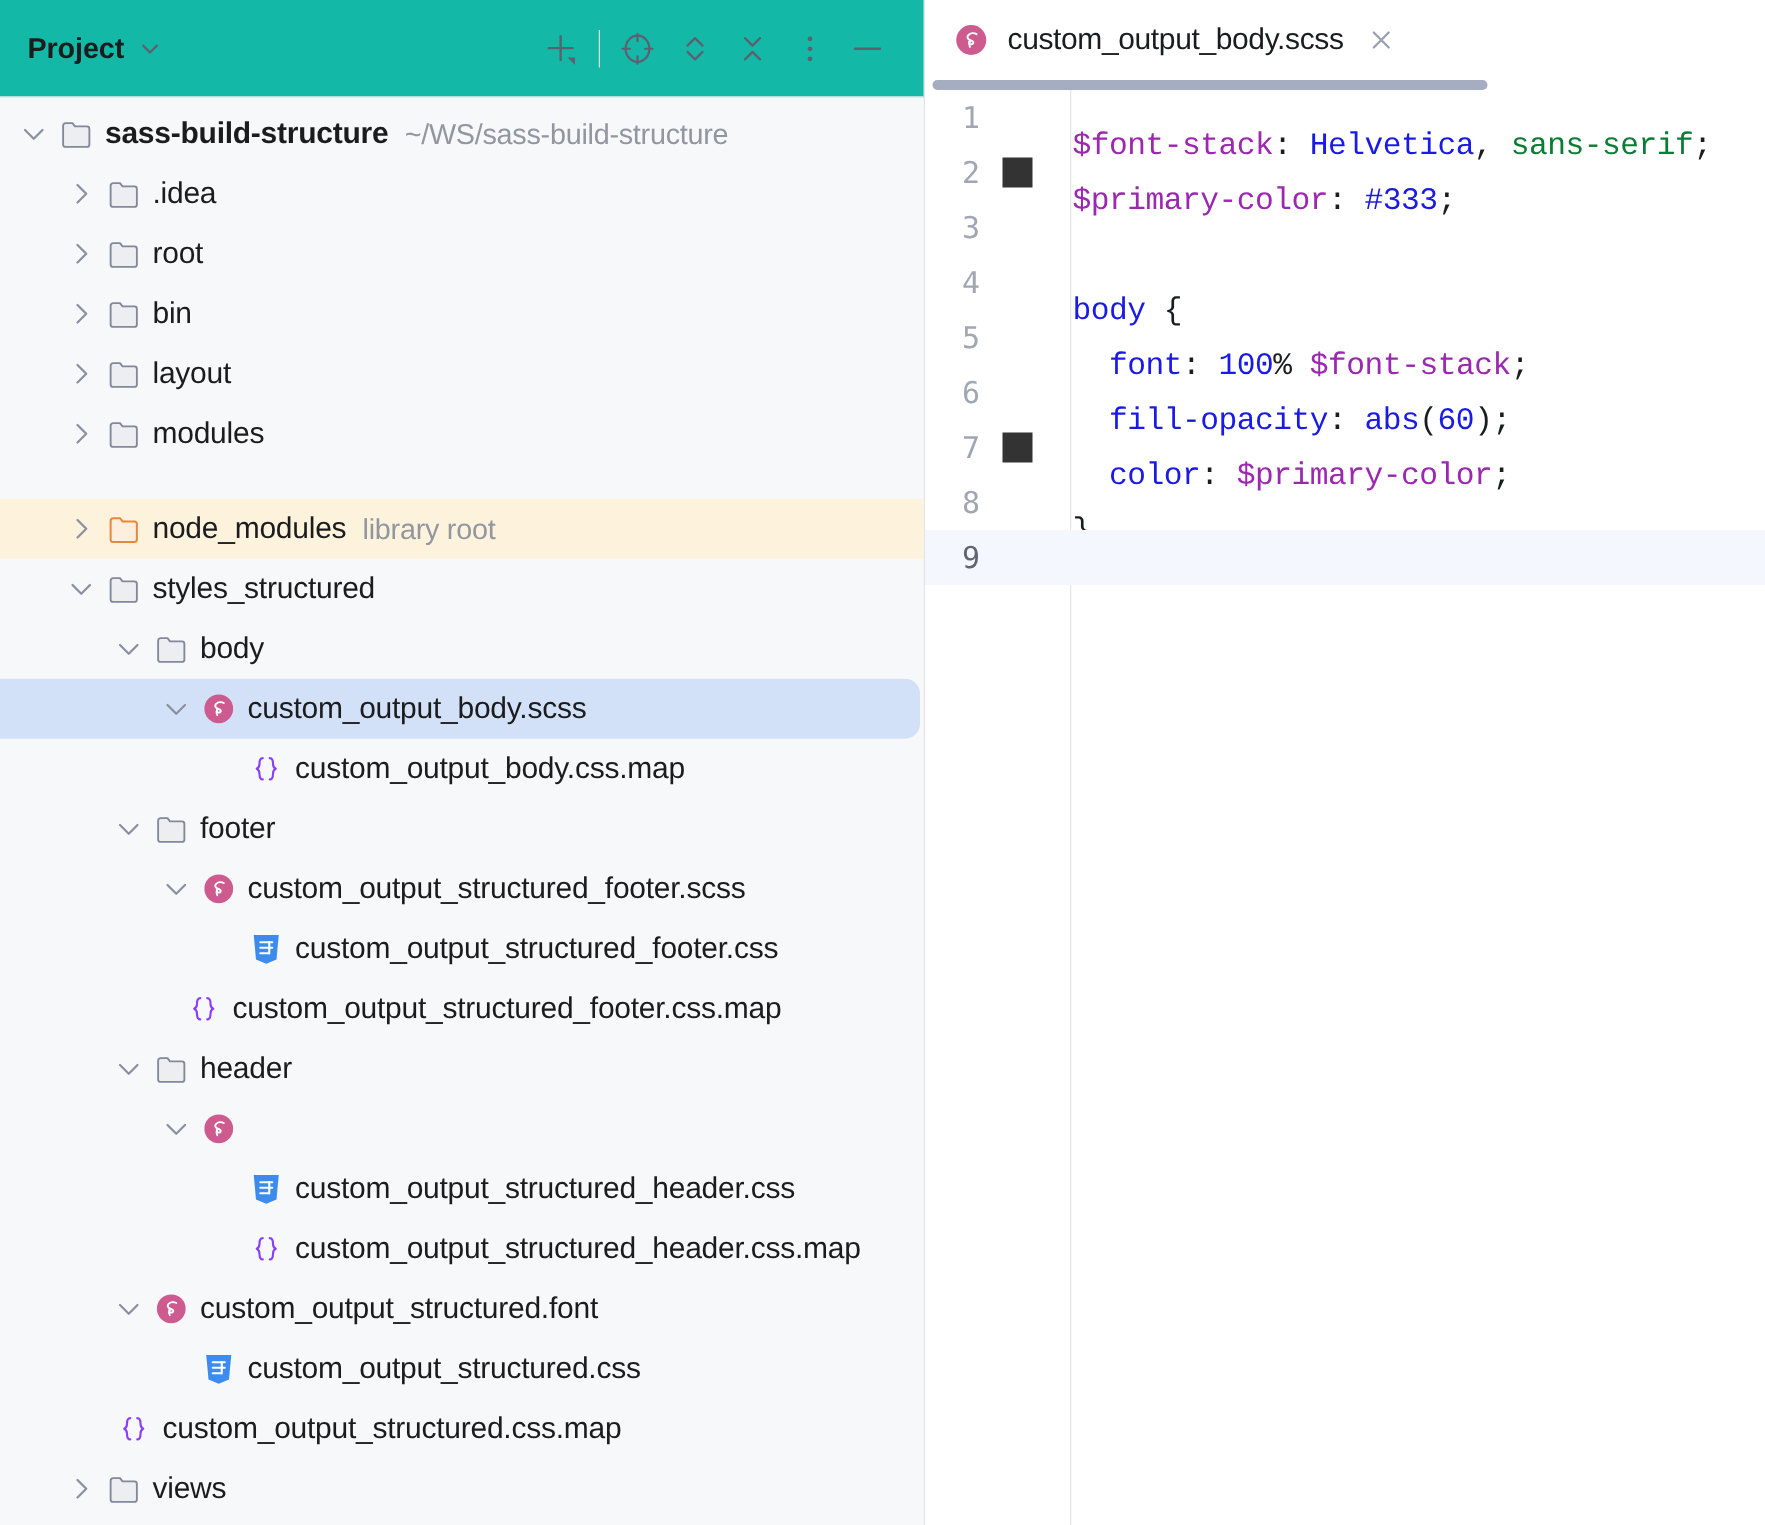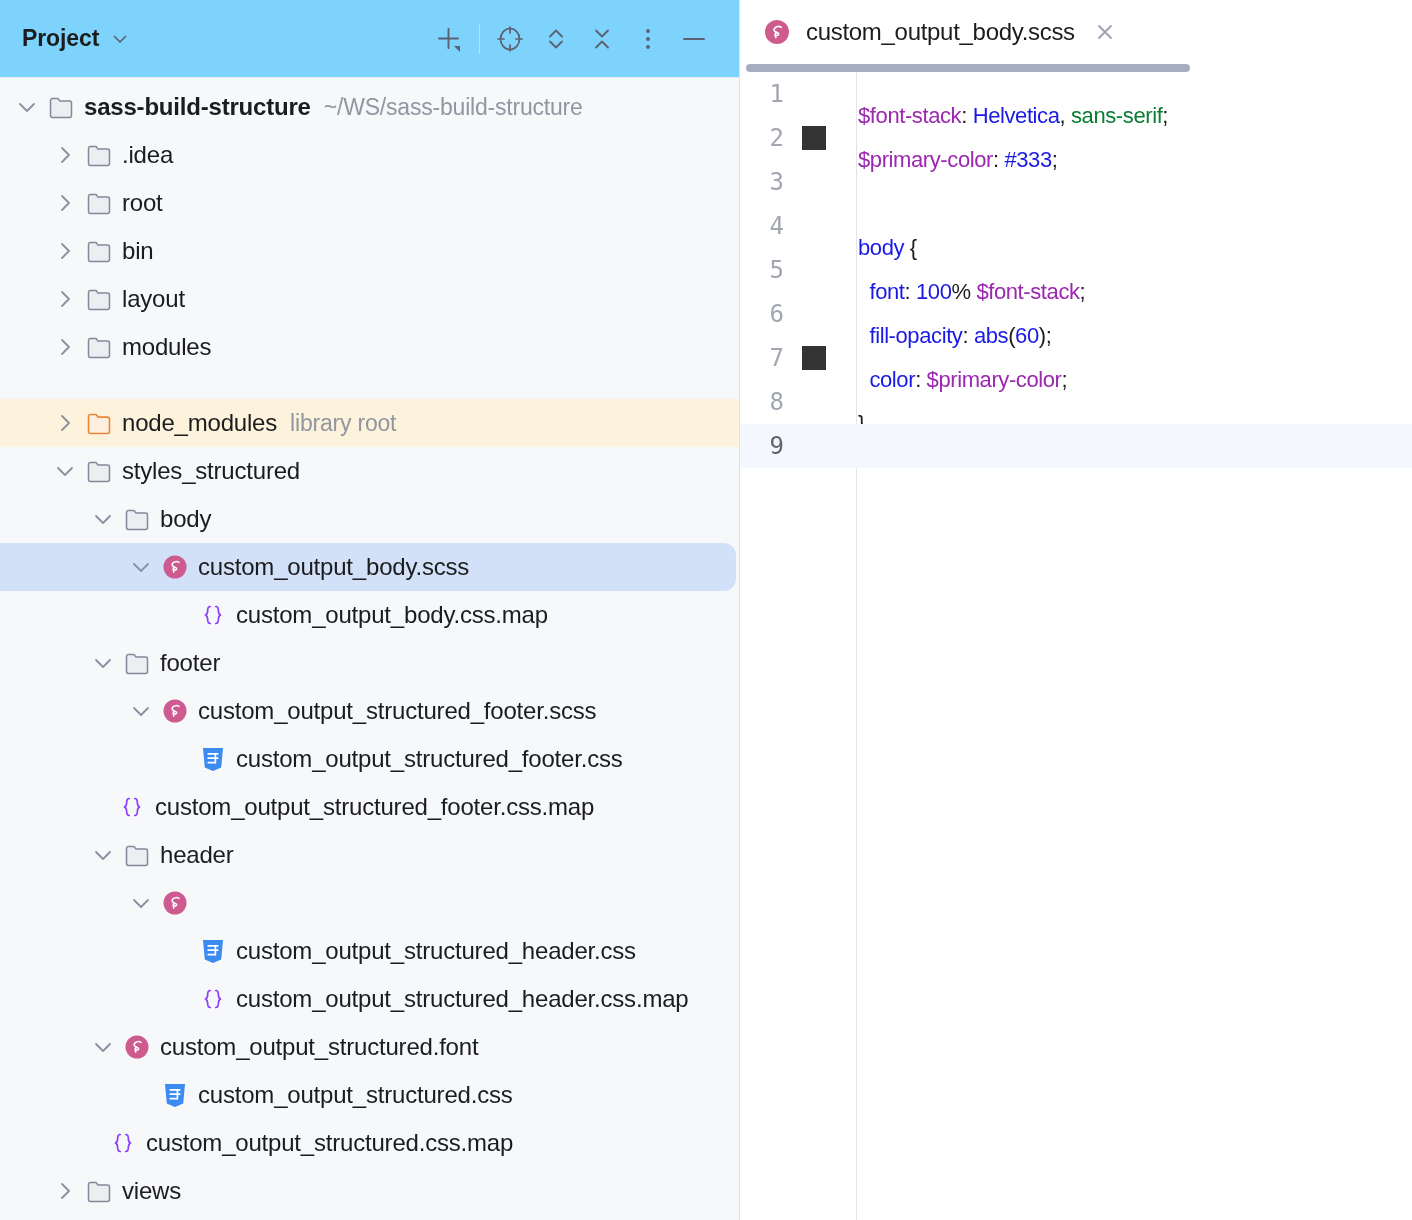--- a/index.html
+++ b/index.html
@@ -28,21 +28,21 @@
     border-right: 1px solid #e0e2e6;
     overflow: hidden;
   }
 
   #project-toolbar {
     position: relative;
     height: 78px;
     display: flex;
     align-items: center;
     padding: 0 22px 0 22px;
-    background: #7dd3fc;
+    background: #14b8a6;
     border-bottom: 1px solid #ebecef;
   }
 
   .tw-title {
     font-size: 23px;
     font-weight: bold;
     color: #1b1c1e;
     letter-spacing: -0.1px;
   }
 
@@ -247,22 +247,22 @@
   }
 
   .color-swatch {
     width: 24px;
     height: 24px;
     background: #333333;
     display: block;
   }
 
   .code-text {
-    font-family: Liberation Sans, sans-serif;
-    font-size: 22px;
+    font-family: Liberation Mono, monospace;
+    font-size: 25px;
     letter-spacing: -0.4px;
     white-space: pre;
     padding-left: 6px;
     color: #1b1c1e;
     margin-top: 44px;
   }
 
   .tk-var     { color: #9c27b0; }
   .tk-punct   { color: #1b1c1e; }
   .tk-ident   { color: #1a1ae6; }
@@ -512,21 +512,21 @@
           <span class="arrow-slot"></span>
           <span class="icon-slot">
             <svg width="26" height="29" viewBox="0 0 26 29">
               <path d="M3 3 h20 l-1.8 19.5 L13 26 L4.8 22.5 Z" fill="#3b8bf0"></path>
               <path d="M8.2 8.8 h9.6 M8.2 13.2 h9.6 M8.2 17.6 h6.4" fill="none" stroke="#ffffff" stroke-width="1.7" stroke-linecap="round"></path>
               <path d="M15.4 8.8 v9.0" fill="none" stroke="#ffffff" stroke-width="1.7" stroke-linecap="round"></path>
             </svg>
           </span>
           <span class="row-label">custom_output_structured_footer.css</span>
         </div>
-        <div class="tree-row" style="padding-left: 81px;">
+        <div class="tree-row" style="padding-left: 112px;">
           <span class="arrow-slot"></span>
           <span class="icon-slot">
             <svg width="28" height="28" viewBox="0 0 28 28">
               <path d="M11.2 5.5 c-2.6 0-2.6 2.4-2.6 4.4 0 2.0-.6 3.4-2.2 4.1 1.6 .7 2.2 2.1 2.2 4.1 0 2.0 0 4.4 2.6 4.4" fill="none" stroke="#8a3ffc" stroke-width="1.7" stroke-linecap="round" stroke-linejoin="round"></path>
               <path d="M16.8 5.5 c2.6 0 2.6 2.4 2.6 4.4 0 2.0 .6 3.4 2.2 4.1 -1.6 .7-2.2 2.1-2.2 4.1 0 2.0 0 4.4-2.6 4.4" fill="none" stroke="#8a3ffc" stroke-width="1.7" stroke-linecap="round" stroke-linejoin="round"></path>
             </svg>
           </span>
           <span class="row-label">custom_output_structured_footer.css.map</span>
         </div>
         <div class="tree-row" style="padding-left: 86px;">
@@ -596,21 +596,21 @@
           <span class="arrow-slot"></span>
           <span class="icon-slot">
             <svg width="26" height="29" viewBox="0 0 26 29">
               <path d="M3 3 h20 l-1.8 19.5 L13 26 L4.8 22.5 Z" fill="#3b8bf0"></path>
               <path d="M8.2 8.8 h9.6 M8.2 13.2 h9.6 M8.2 17.6 h6.4" fill="none" stroke="#ffffff" stroke-width="1.7" stroke-linecap="round"></path>
               <path d="M15.4 8.8 v9.0" fill="none" stroke="#ffffff" stroke-width="1.7" stroke-linecap="round"></path>
             </svg>
           </span>
           <span class="row-label">custom_output_structured.css</span>
         </div>
-        <div class="tree-row" style="padding-left: 72px;">
+        <div class="tree-row" style="padding-left: 56px;">
           <span class="arrow-slot"></span>
           <span class="icon-slot">
             <svg width="28" height="28" viewBox="0 0 28 28">
               <path d="M11.2 5.5 c-2.6 0-2.6 2.4-2.6 4.4 0 2.0-.6 3.4-2.2 4.1 1.6 .7 2.2 2.1 2.2 4.1 0 2.0 0 4.4 2.6 4.4" fill="none" stroke="#8a3ffc" stroke-width="1.7" stroke-linecap="round" stroke-linejoin="round"></path>
               <path d="M16.8 5.5 c2.6 0 2.6 2.4 2.6 4.4 0 2.0 .6 3.4 2.2 4.1 -1.6 .7-2.2 2.1-2.2 4.1 0 2.0 0 4.4-2.6 4.4" fill="none" stroke="#8a3ffc" stroke-width="1.7" stroke-linecap="round" stroke-linejoin="round"></path>
             </svg>
           </span>
           <span class="row-label">custom_output_structured.css.map</span>
         </div>
         <div class="tree-row" style="padding-left: 48px;">

